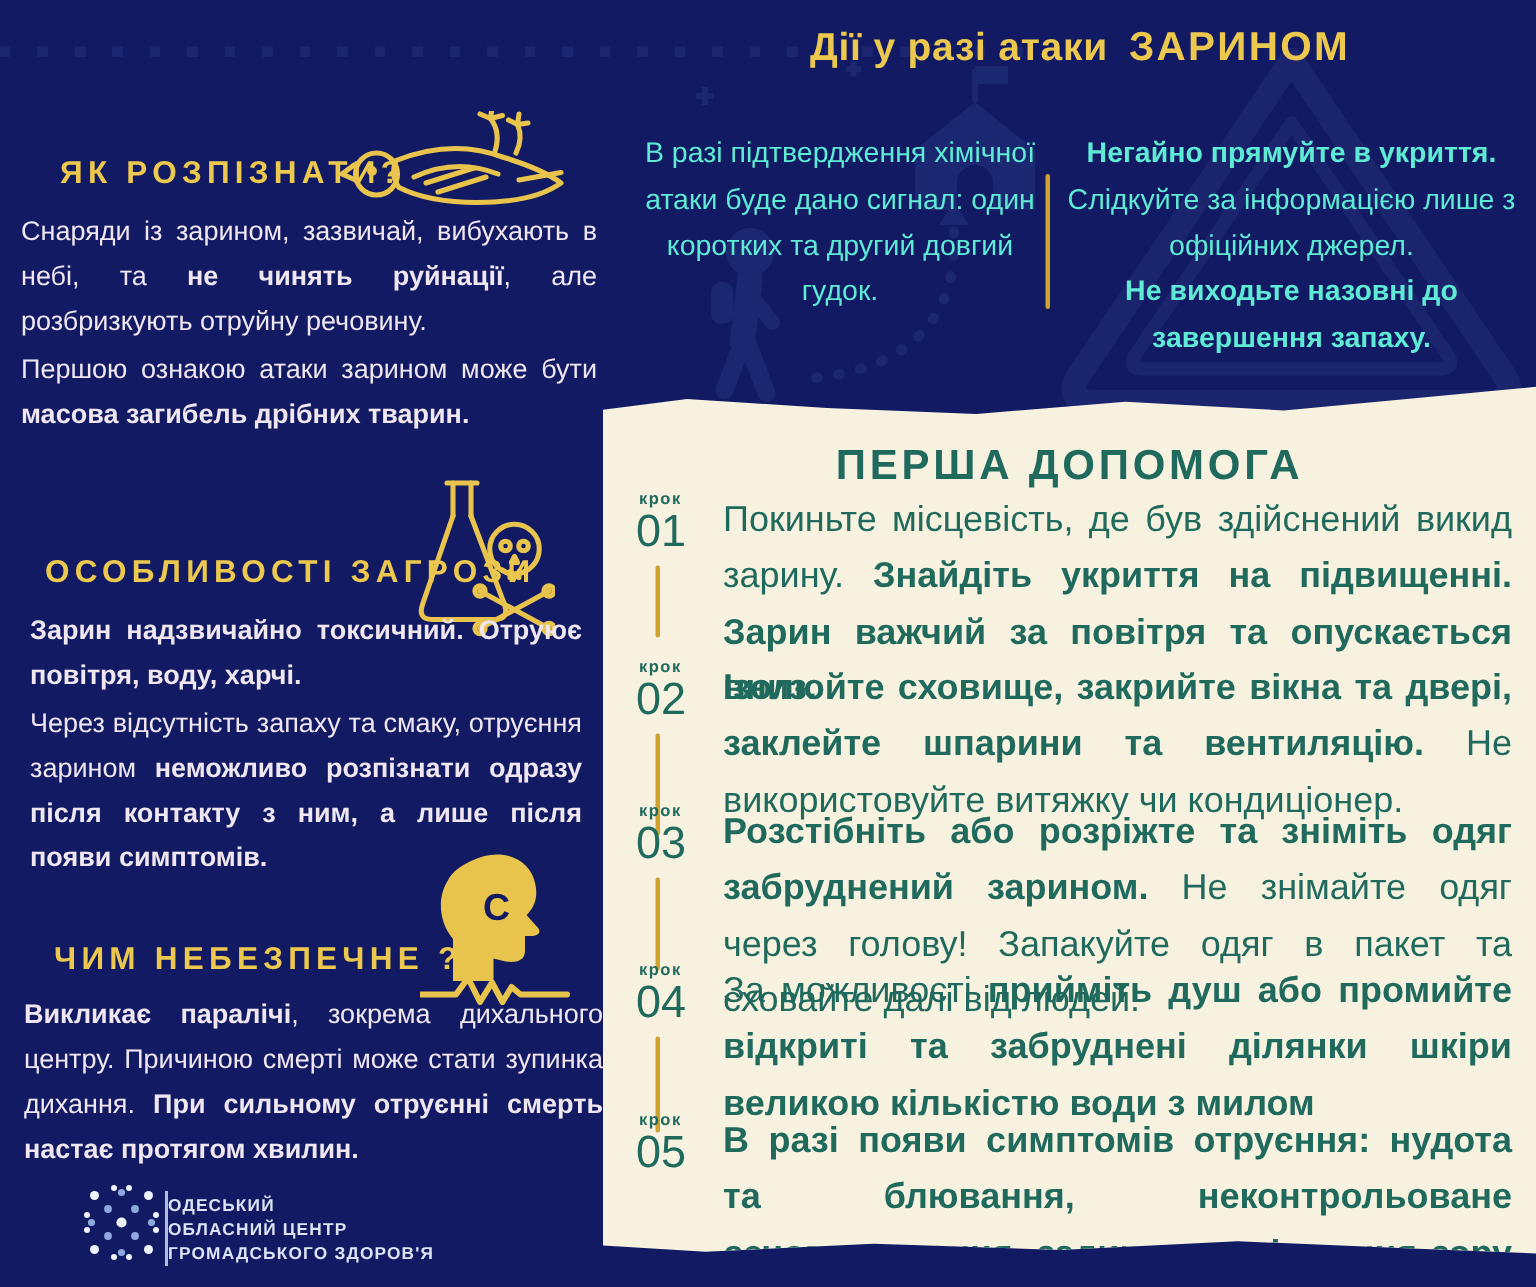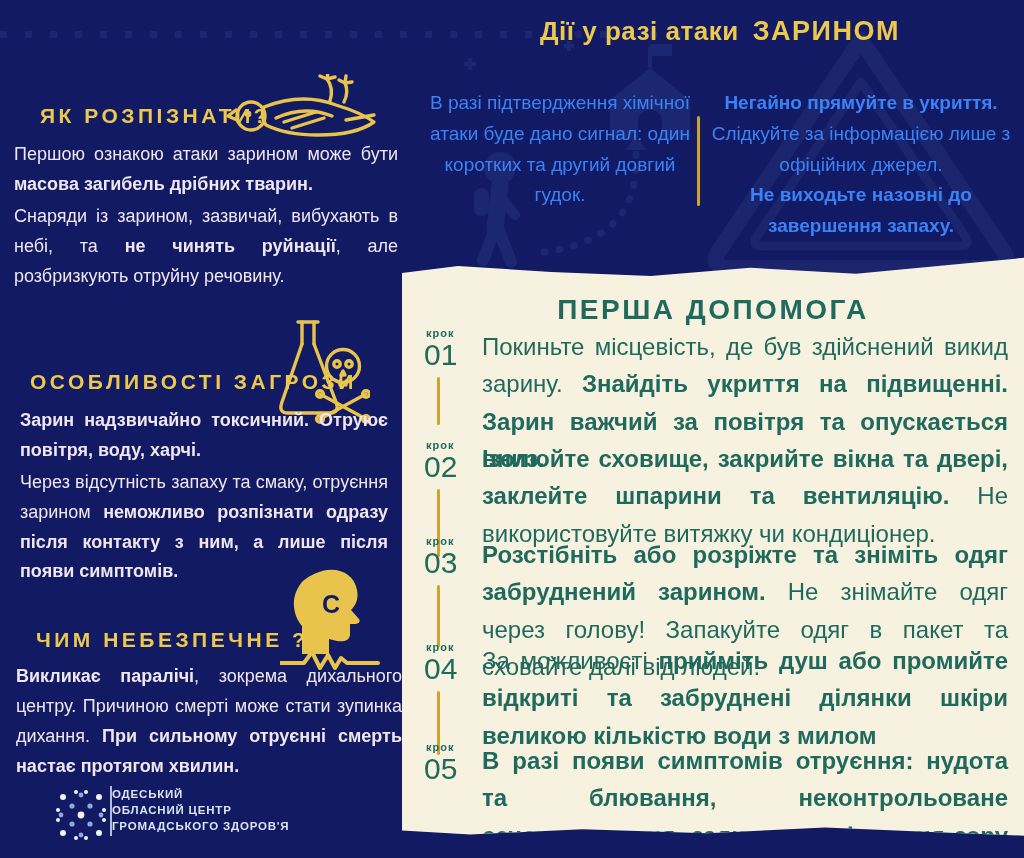--- a/index.html
+++ b/index.html
@@ -35,21 +35,21 @@
   }
   .para{
     position:absolute; color:#efe6f0; font-size:18px; line-height:1.66;
     text-align:justify;
   }
   .para .b, .rt .b { font-weight:700; }
   .para div + div { margin-top:2px; }
 
   
   .alert{
-    position:absolute; color:#3b82f6; font-size:19px; line-height:1.62;
+    position:absolute; color:#5eead4; font-size:19px; line-height:1.62;
     text-align:center;
   }
   .divider-v{
     position:absolute; left:697px; top:116px; width:3px; height:90px;
     background:#cfa32e; border-radius:2px;
   }
 
   
   .panel{
     position:absolute; left:402px; top:252px; width:622px; height:586px;
@@ -70,21 +70,21 @@
     flex:1; color:#20695d; font-size:24px; line-height:1.56; text-align:justify;
   }
   .s1{ top:76px; }  .s1 .tick{ height:48px; }
   .s2{ top:188px; } .s2 .tick{ height:68px; }
   .s3{ top:284px; } .s3 .tick{ height:62px; }
   .s4{ top:390px; } .s4 .tick{ height:64px; }
   .s5{ top:490px; }
 
   
   .logo{
-    position:absolute; left:52px; top:786px; display:flex; align-items:flex-start; gap:0;
+    position:absolute; left:52px; top:786px; display:flex; align-items:flex-end; gap:0;
   }
   .logo .bar{ width:2px; height:50px; background:#cfd9f2; opacity:.85; }
   .logo .org{
     color:#dbe4f6; font-size:11.5px; font-weight:700; line-height:1.4;
     letter-spacing:.8px;
   }
 </style>
 </head>
 <body>
 
@@ -135,22 +135,22 @@
       <path d="M66,54 L98,44"></path>
       <path d="M120,46 L148,41"></path>
       <path d="M104,27 Q108,14 101,5"></path>
       <path d="M101,5 l-7,-3 M101,5 l1,-7 M101,5 l8,-2"></path>
       <path d="M118,28 Q123,18 119,9"></path>
       <path d="M119,9 l-6,-3 M119,9 l1,-7 M119,9 l7,-1"></path>
     </g>
   </svg>
 
   <div class="para" style="left:14px;top:140px;width:384px;">
+    <div><span>Снаряди із зарином, зазвичай, вибухають в небі, та </span><span class="b">не чинять руйнації</span><span>, але розбризкують отруйну речовину.</span></div>
     <div><span>Першою ознакою атаки зарином може бути </span><span class="b">масова загибель дрібних тварин.</span></div>
-    <div><span>Снаряди із зарином, зазвичай, вибухають в небі, та </span><span class="b">не чинять руйнації</span><span>, але розбризкують отруйну речовину.</span></div>
   </div>
 
   <svg class="wm" style="left:256px;top:316px;" width="114" height="120" viewBox="0 0 114 120">
     <g fill="none" stroke="#e9c44d" stroke-width="3.4" stroke-linecap="round" stroke-linejoin="round">
       <path d="M42,6 h20"></path>
       <path d="M46,6 v22 M58,6 v22"></path>
       <path d="M46,28 L26,86 Q22,97 32,97 L74,97 Q84,97 80,86 L58,28"></path>
       <circle cx="87" cy="50" r="16.5"></circle>
       <circle cx="81" cy="48" r="3.2"></circle>
       <circle cx="93" cy="48" r="3.2"></circle>

